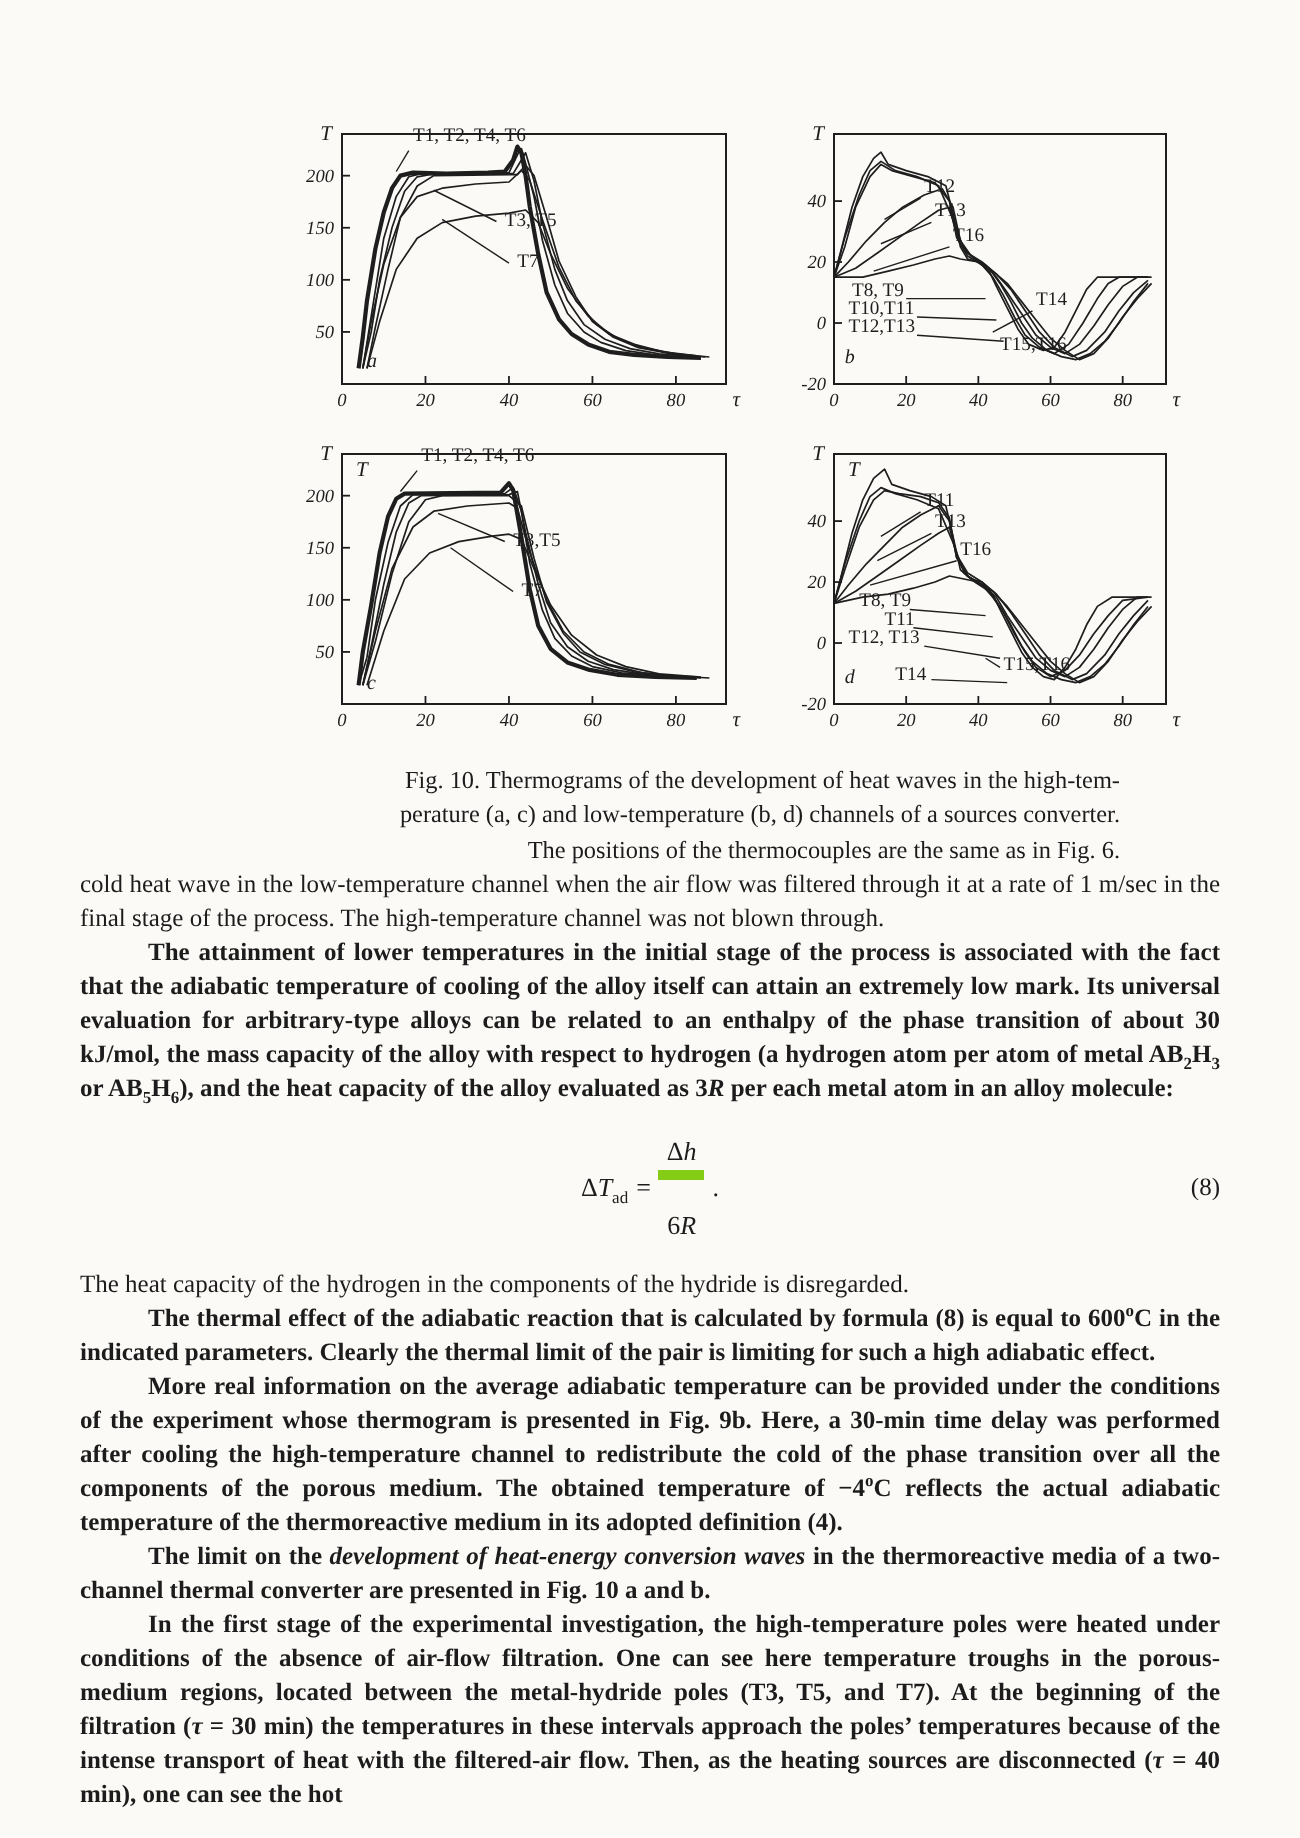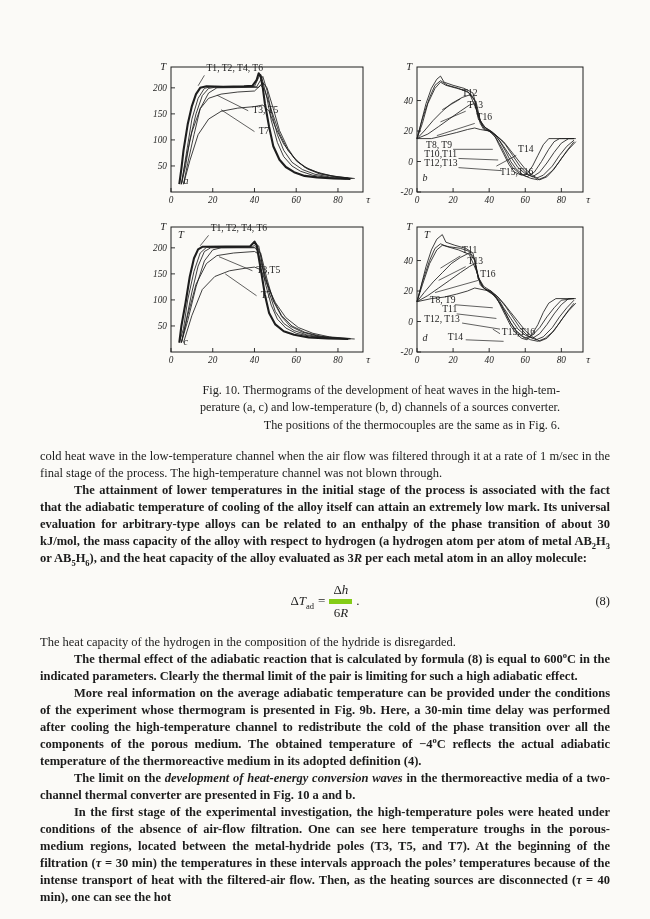--- a/index.html
+++ b/index.html
@@ -23,21 +23,21 @@
   }
   svg.chart{display:block;}
   svg text{font-family:"Liberation Serif", serif; fill:#1e1e1e;}
   .caption{
     margin:10px auto 0 auto;
     width:470px;
     text-align:right;
     font-size:12.2px;
     line-height:1.42;
   }
-  .body-text{margin-top:14px;}
+  .body-text{}
   .para{
     width:570px;
     font-size:12.5px;
     line-height:17px;
     text-align:justify;
   }
   .para.indent{text-indent:34px;font-weight:bold;}
   .para sub,.para sup{font-size:8.5px;line-height:0;}
   .equation-row{
     position:relative;
@@ -47,21 +47,21 @@
     align-items:center;
     justify-content:center;
     font-size:13px;
     min-height:38px;
   }
   .eq-body{display:inline-flex;align-items:center;gap:4px;}
   .eq-var{font-style:italic;}
   .eq-sub{font-size:8.5px;vertical-align:sub;line-height:0;}
   .frac{display:inline-block;text-align:center;vertical-align:middle;}
   .frac .num{display:block;border-bottom:5px solid #84cc16;padding:0 4px 1px 4px;}
-  .frac .den{display:block;padding-top:1px;}
+  .frac .den{display:block;padding-top:15px;}
   .eq-number{
     position:absolute;right:0;top:50%;
     transform:translateY(-50%);
     font-size:12.5px;
   }
   .page-number{
     width:570px;
     text-align:right;
     font-size:12.5px;
     margin-top:22px;
@@ -260,21 +260,21 @@
         <span class="frac">
           <span class="num"><span>Δ</span><span class="eq-var">h</span></span>
           <span class="den"><span>6</span><span class="eq-var">R</span></span>
         </span>
         <span>.</span>
       </span>
       <span class="eq-number">(8)</span>
     </div>
 
     <div id="paras-after">
-        <div class="para"><span>The heat capacity of the hydrogen in the composition of the hydride is disregarded.</span></div>
+        <div class="para"><span>The heat capacity of the hydrogen in the components of the hydride is disregarded.</span></div>
         <div class="para indent"><span>The thermal effect of the adiabatic reaction that is calculated by formula (8) is equal to 600</span><sup>o</sup><span>C in the indicated parameters. Clearly the thermal limit of the pair is limiting for such a high adiabatic effect.</span></div>
         <div class="para indent"><span>More real information on the average adiabatic temperature can be provided under the conditions of the experiment whose thermogram is presented in Fig. 9b. Here, a 30-min time delay was performed after cooling the high-temperature channel to redistribute the cold of the phase transition over all the components of the porous medium. The obtained temperature of −4</span><sup>o</sup><span>C reflects the actual adiabatic temperature of the thermoreactive medium in its adopted definition (4).</span></div>
         <div class="para indent"><span>The limit on the </span><span style="font-style: italic;">development of heat-energy conversion waves</span><span> in the thermoreactive media of a two-channel thermal converter are presented in Fig. 10 a and b.</span></div>
         <div class="para indent"><span>In the first stage of the experimental investigation, the high-temperature poles were heated under conditions of the absence of air-flow filtration. One can see here temperature troughs in the porous-medium regions, located between the metal-hydride poles (T3, T5, and T7). At the beginning of the filtration (</span><span style="font-style: italic;">τ</span><span> = 30 min) the temperatures in these intervals approach the poles’ temperatures because of the intense transport of heat with the filtered-air flow. Then, as the heating sources are disconnected (</span><span style="font-style: italic;">τ</span><span> = 40 min), one can see the hot</span></div>
       </div>
   </div>
 
   <div class="page-number">1079</div>
 
 </div>

